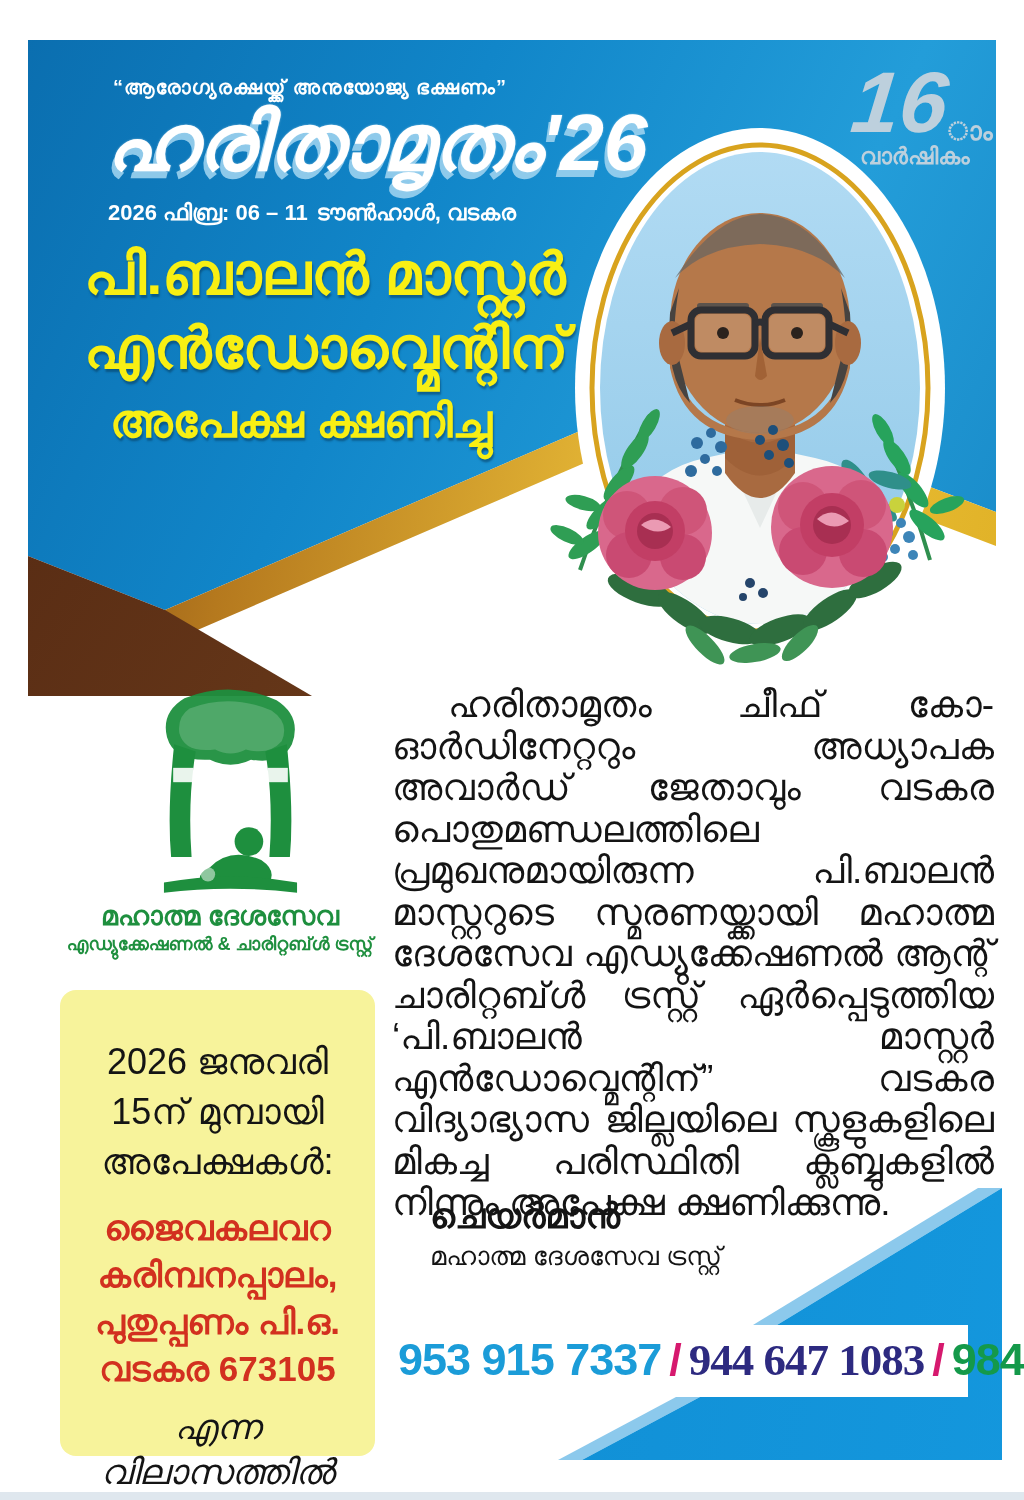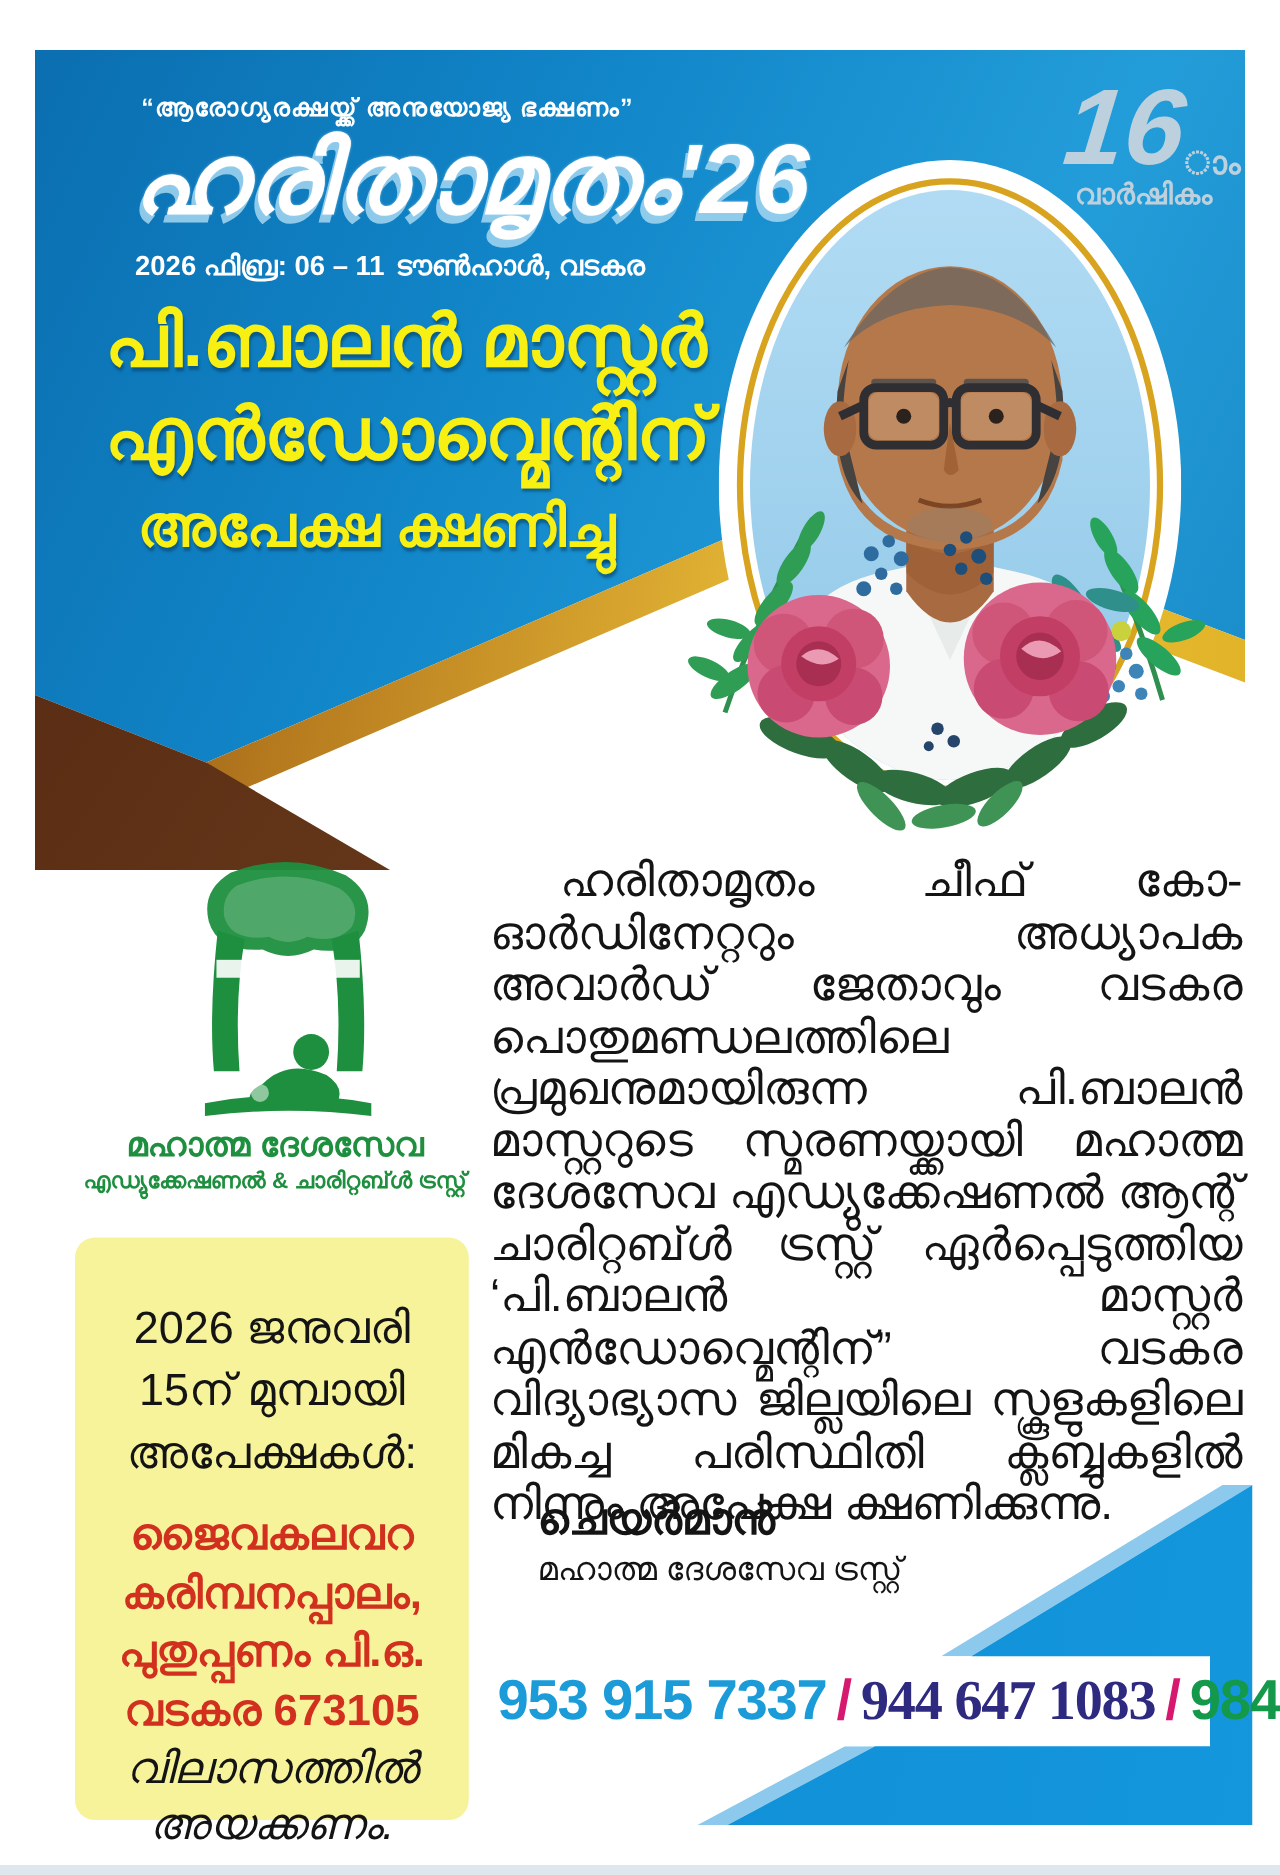--- a/index.html
+++ b/index.html
@@ -279,20 +279,21 @@
   </div>
 
   <div class="abs addr-box">
     <div class="blk">2026 ജനുവരി</div>
     <div class="blk">15ന് മുമ്പായി</div>
     <div class="blk">അപേക്ഷകൾ:</div>
     <div class="red">ജൈവകലവറ</div>
     <div class="red" style="margin-top:0;">കരിമ്പനപ്പാലം,</div>
     <div class="red" style="margin-top:0;">പുതുപ്പണം പി.ഒ.</div>
     <div class="red" style="margin-top:0;">വടകര 673105</div>
+    <div class="ital">എന്ന</div>
     <div class="ital" style="margin-top:0;">വിലാസത്തിൽ</div>
     <div class="ital" style="margin-top:0;">അയക്കണം.</div>
   </div>
 
   <div class="abs phones">
     <span class="ph1">953 915 7337</span><span class="sep">/</span><span class="ph2">944 647 1083</span><span class="sep">/</span><span class="ph3">984 682 7365</span>
   </div>
 
 </div>
 

